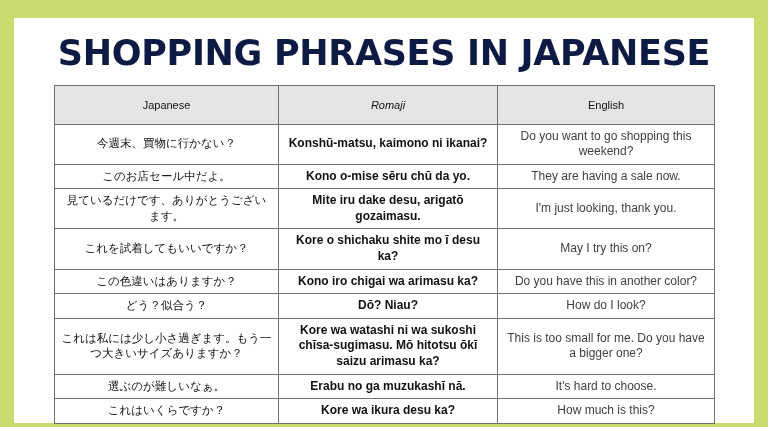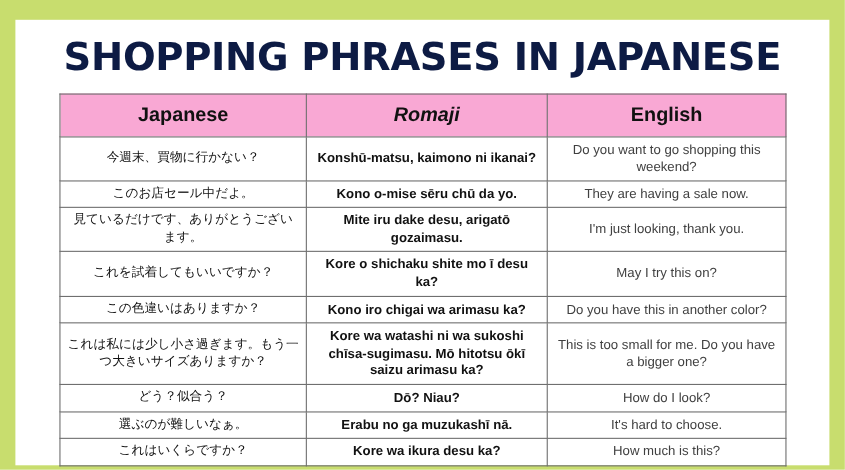--- a/index.html
+++ b/index.html
@@ -45,23 +45,23 @@
     table-layout: fixed;
     border: 1px solid #6f6f6f;
   }
   table.phrases th, table.phrases td {
     border: 1px solid #6f6f6f;
     padding: 4px 6px;
     text-align: center;
     vertical-align: middle;
   }
   table.phrases th {
-    background: #f9a8d4;
-    font-size: 18px;
-    font-weight: bold;
+    background: #e5e5e5;
+    font-size: 11px;
+    font-weight: normal;
     color: #111;
     height: 30px;
   }
   th.romaji-head {
     font-style: italic;
   }
   col.c-jp { width: 224px; }
   col.c-ro { width: 219px; }
   col.c-en { width: 217px; }
   td.jp {
@@ -122,28 +122,28 @@
           <td class="jp">これを試着してもいいですか？</td>
           <td class="ro">Kore o shichaku shite mo ī desu ka?</td>
           <td class="en">May I try this on?</td>
         </tr>
         <tr>
           <td class="jp">この色違いはありますか？</td>
           <td class="ro">Kono iro chigai wa arimasu ka?</td>
           <td class="en">Do you have this in another color?</td>
         </tr>
         <tr>
+          <td class="jp">どう？似合う？</td>
+          <td class="ro">Dō? Niau?</td>
+          <td class="en">How do I look?</td>
+        </tr>
+        <tr>
           <td class="jp">これは私には少し小さ過ぎます。もう一つ大きいサイズありますか？</td>
           <td class="ro">Kore wa watashi ni wa sukoshi chīsa-sugimasu. Mō hitotsu ōkī saizu arimasu ka?</td>
           <td class="en">This is too small for me. Do you have a bigger one?</td>
-        </tr>
-        <tr>
-          <td class="jp">どう？似合う？</td>
-          <td class="ro">Dō? Niau?</td>
-          <td class="en">How do I look?</td>
         </tr>
         <tr>
           <td class="jp">選ぶのが難しいなぁ。</td>
           <td class="ro">Erabu no ga muzukashī nā.</td>
           <td class="en">It's hard to choose.</td>
         </tr>
         <tr>
           <td class="jp">これはいくらですか？</td>
           <td class="ro">Kore wa ikura desu ka?</td>
           <td class="en">How much is this?</td>

